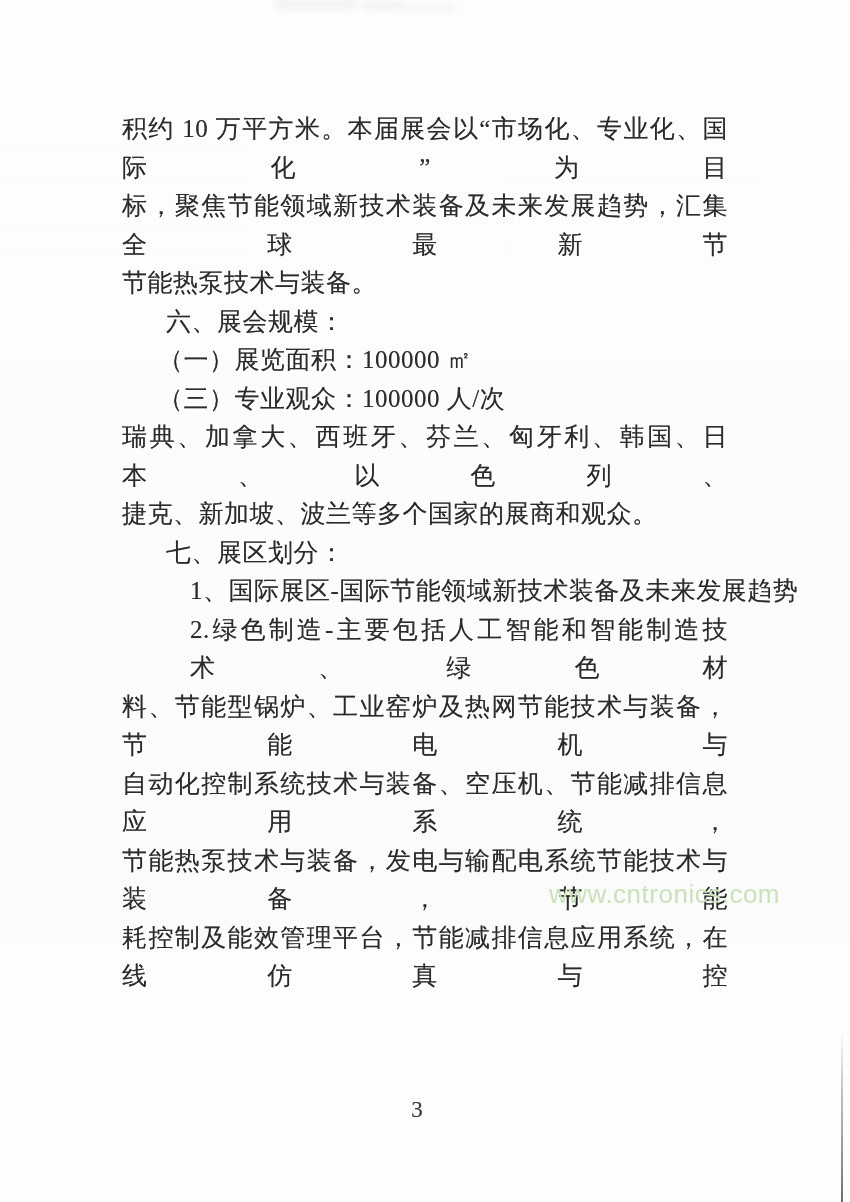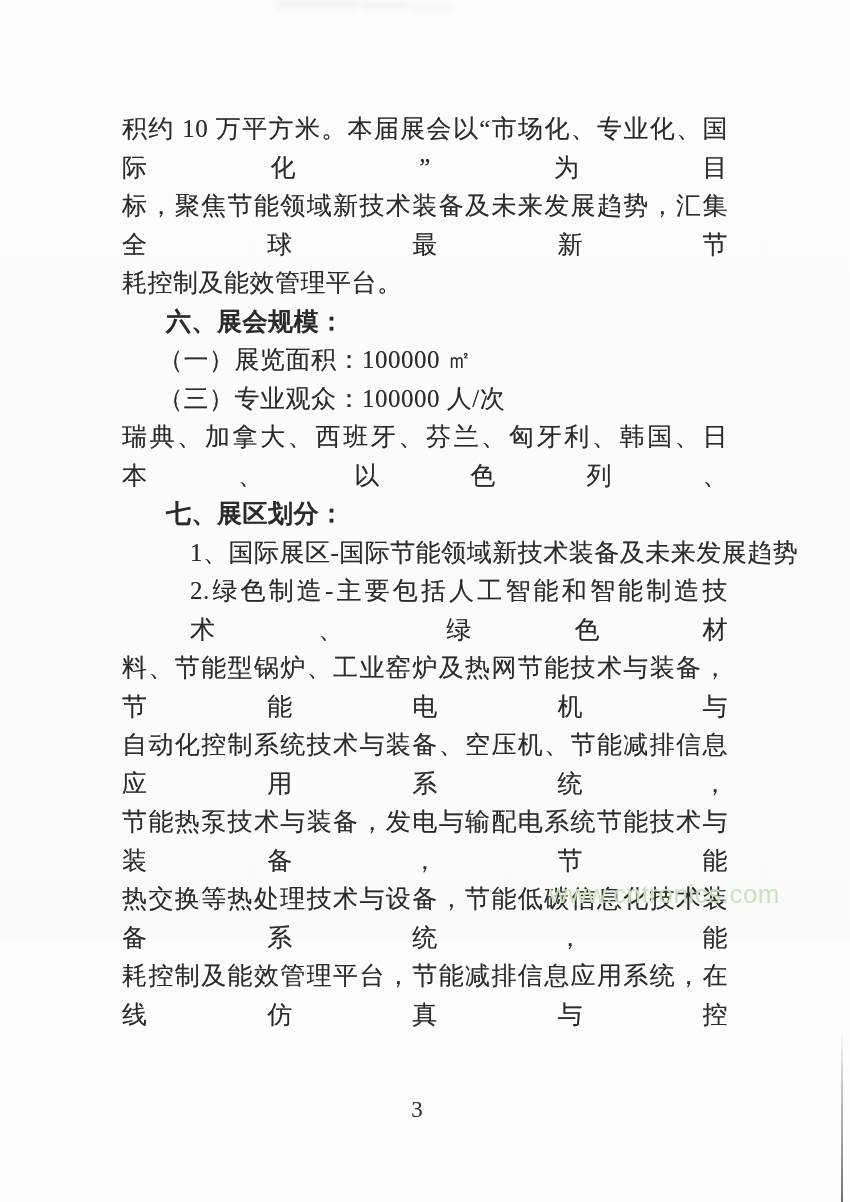--- a/index.html
+++ b/index.html
@@ -38,21 +38,21 @@
     letter-spacing: 0.5px;
     text-shadow: 0 0 0.6px rgba(40,40,40,0.45);
   }
   .line {
     display: block;
     text-align: justify;
     text-align-last: left;
     white-space: nowrap;
   }
   .line.j { text-align-last: justify; white-space: normal; }
-  .line.h { font-weight: bold; padding-left: 44px; }
+  .line.h { font-weight: normal; padding-left: 44px; }
   .line.ia { padding-left: 36px; }
   .line.ib { padding-left: 68px; }
 
   .pagenum {
     position: absolute;
     left: 0; top: 1097px;
     width: 850px;
     text-align: center;
     transform: translateX(-8px);
     font-size: 23px;
@@ -83,32 +83,32 @@
 
 <div class="page">
 
   <div class="smudge s1"></div>
   <div class="smudge s2"></div>
   <div class="smudge s3"></div>
 
   <div class="textblock">
     <span class="line j">积约 10 万平方米。本届展会以“市场化、专业化、国际化”为目</span>
     <span class="line j">标，聚焦节能领域新技术装备及未来发展趋势，汇集全球最新节</span>
-    <span class="line">耗控制及能效管理平台。</span>
+    <span class="line">节能热泵技术与装备。</span>
     <span class="line h">六、展会规模：</span>
     <span class="line ia">（一）展览面积：100000 ㎡</span>
     <span class="line ia">（三）专业观众：100000 人/次</span>
     <span class="line j">瑞典、加拿大、西班牙、芬兰、匈牙利、韩国、日本、以色列、</span>
+    <span class="line">捷克、新加坡、波兰等多个国家的展商和观众。</span>
     <span class="line h">七、展区划分：</span>
     <span class="line ib">1、国际展区-国际节能领域新技术装备及未来发展趋势</span>
     <span class="line ib j">2.绿色制造-主要包括人工智能和智能制造技术、绿色材</span>
     <span class="line j">料、节能型锅炉、工业窑炉及热网节能技术与装备，节能电机与</span>
     <span class="line j">自动化控制系统技术与装备、空压机、节能减排信息应用系统，</span>
     <span class="line j">节能热泵技术与装备，发电与输配电系统节能技术与装备，节能</span>
-    <span class="line j">热交换等热处理技术与设备，节能低碳信息化技术装备系统，能</span>
     <span class="line j">耗控制及能效管理平台，节能减排信息应用系统，在线仿真与控</span>
 
   </div>
 
   <div class="pagenum">3</div>
 
   <div class="watermark">www.cntronics.com</div>
 
   <div class="scan-edge"></div>
 

